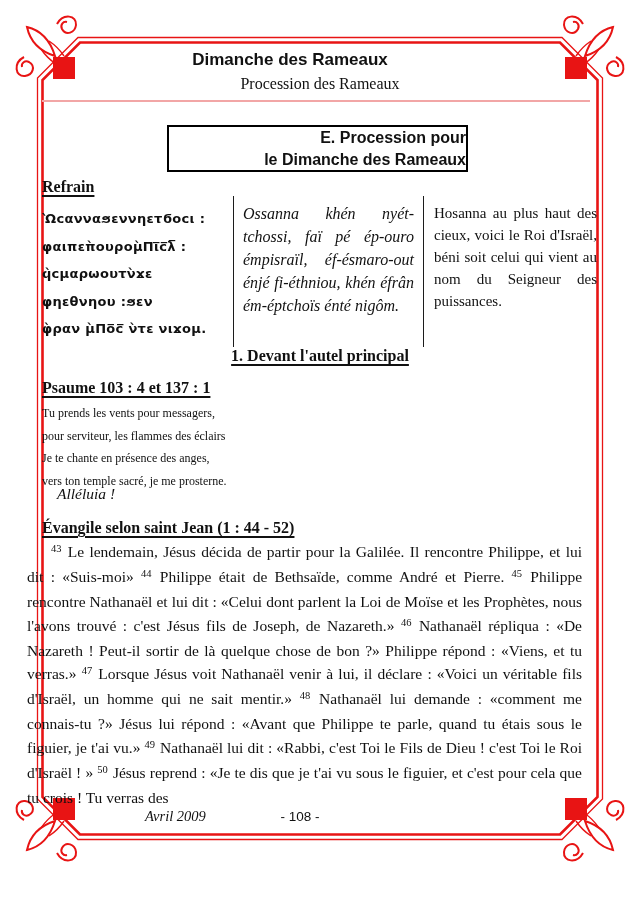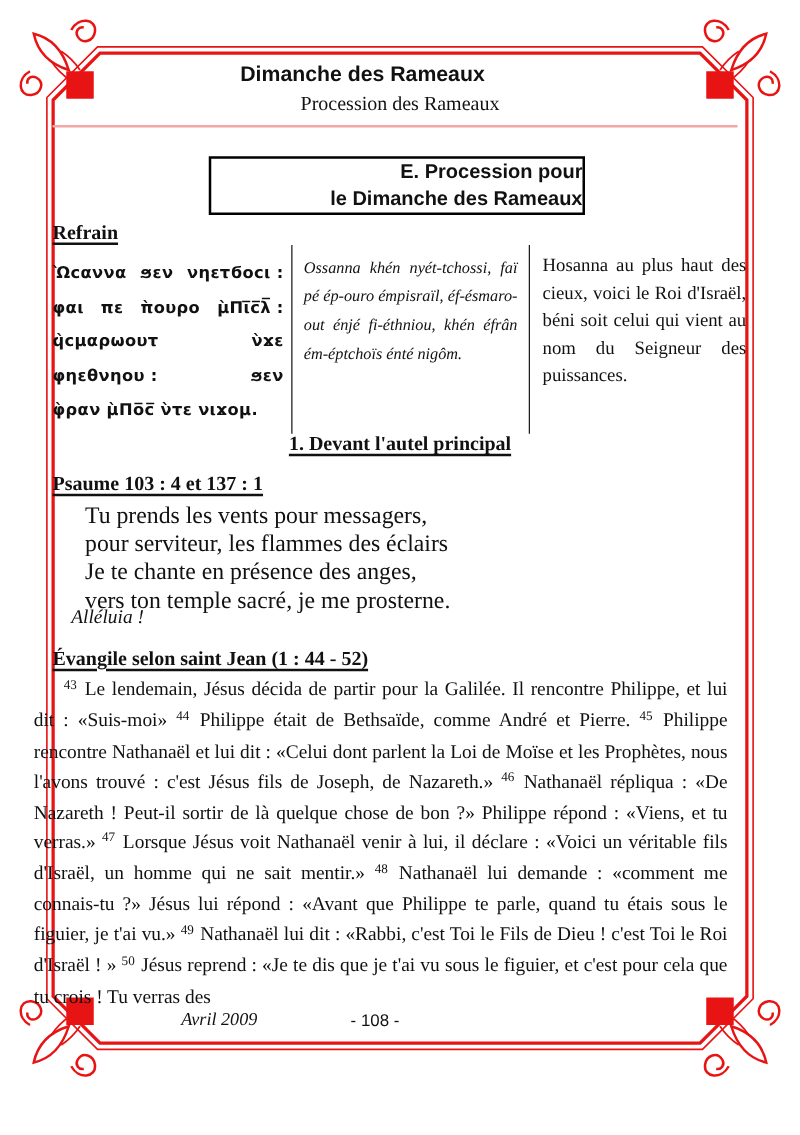--- a/index.html
+++ b/index.html
@@ -36,36 +36,36 @@
   }
   .refrain-heading { top:178px; left:42px; }
 
   
   .refrain-table { top:196px; left:40px; width:557px; height:151px; display:flex; }
   .col-coptic {
     width:193px; box-sizing:border-box; padding:9px 6px 0 2px;
     font-family:"DejaVu Sans", sans-serif; font-weight:bold; font-size:13px;
     line-height:27.5px; letter-spacing:0.3px;
   }
-  .coptic-line { display:flex; justify-content:space-between; white-space:nowrap; }
+  .coptic-line { display:flex; white-space:nowrap; }
   .coptic-line.single { justify-content:flex-start; }
   .col-translit {
     width:191px; box-sizing:border-box; padding:6px 9px 0 9px;
     border-left:1.4px solid #1c1c1c; border-right:1.4px solid #1c1c1c;
-    font-style:italic; font-size:13px; line-height:23px; text-align:justify;
+    font-style:italic; font-size:16px; line-height:23px; text-align:justify;
   }
   .col-translation {
     width:173px; box-sizing:border-box; padding:6px 0 0 10px;
     font-size:15px; line-height:22px; text-align:justify;
   }
 
   
   .section1-heading { top:347px; left:0; width:640px; text-align:center; }
   .psalm-heading { top:379px; left:42px; }
-  .psalm-text { top:402px; left:42px; font-size:19px; line-height:22.5px;padding-left:26px; }
+  .psalm-text { top:402px; left:42px; font-size:12px; line-height:22.5px; }
   .alleluia { top:485px; left:57px; font-style:italic; font-size:15.5px; }
 
   
   .gospel-heading { top:519px; left:42px; }
   .gospel-text {
     top:540px; left:27px; width:555px;
     font-size:15.5px; line-height:23.2px; text-align:justify; text-indent:24px;
   }
   .vnum {
     font-size:10.5px; position:relative; top:-5px; font-weight:normal;

